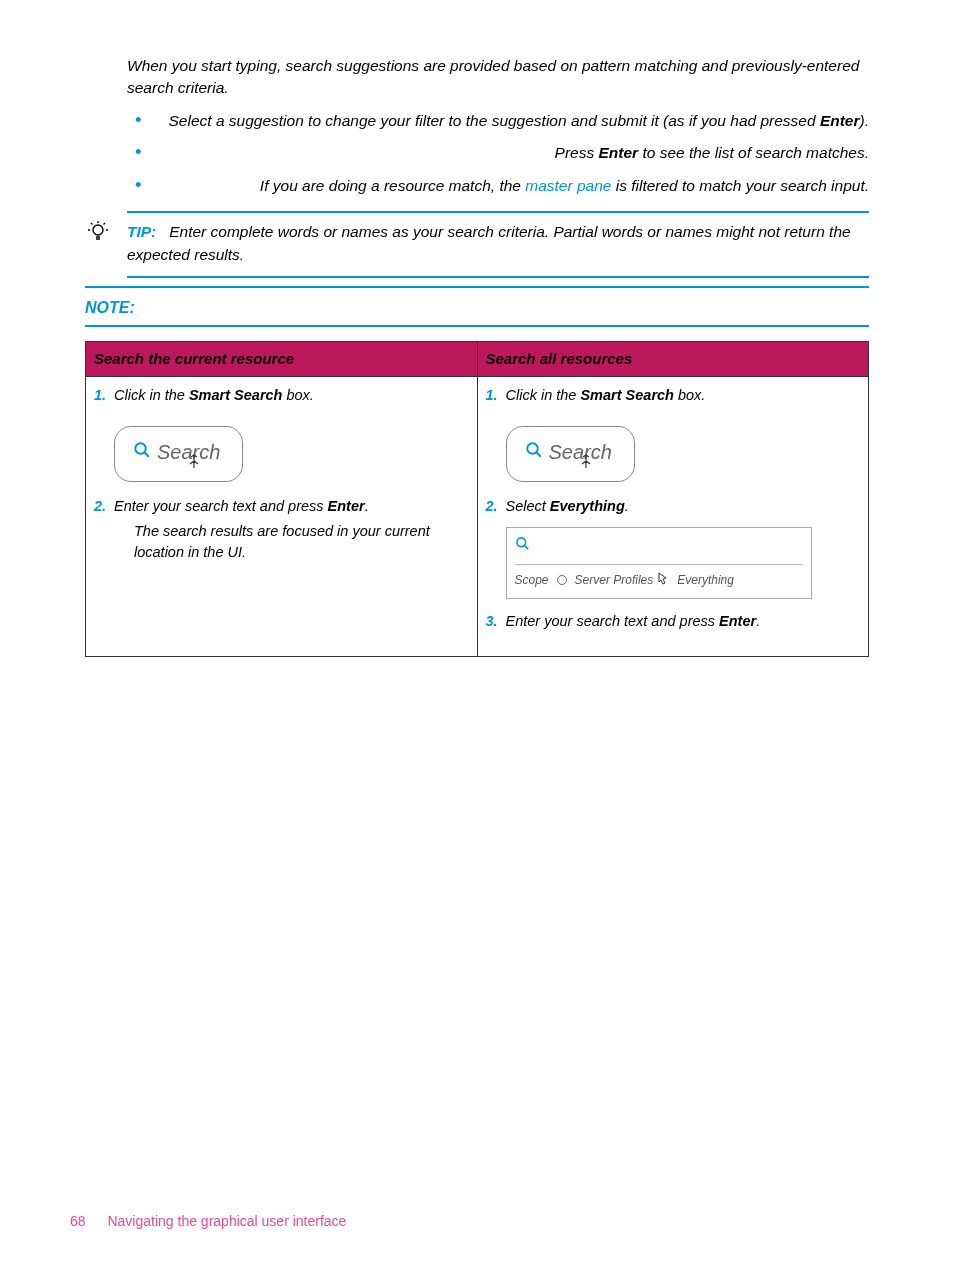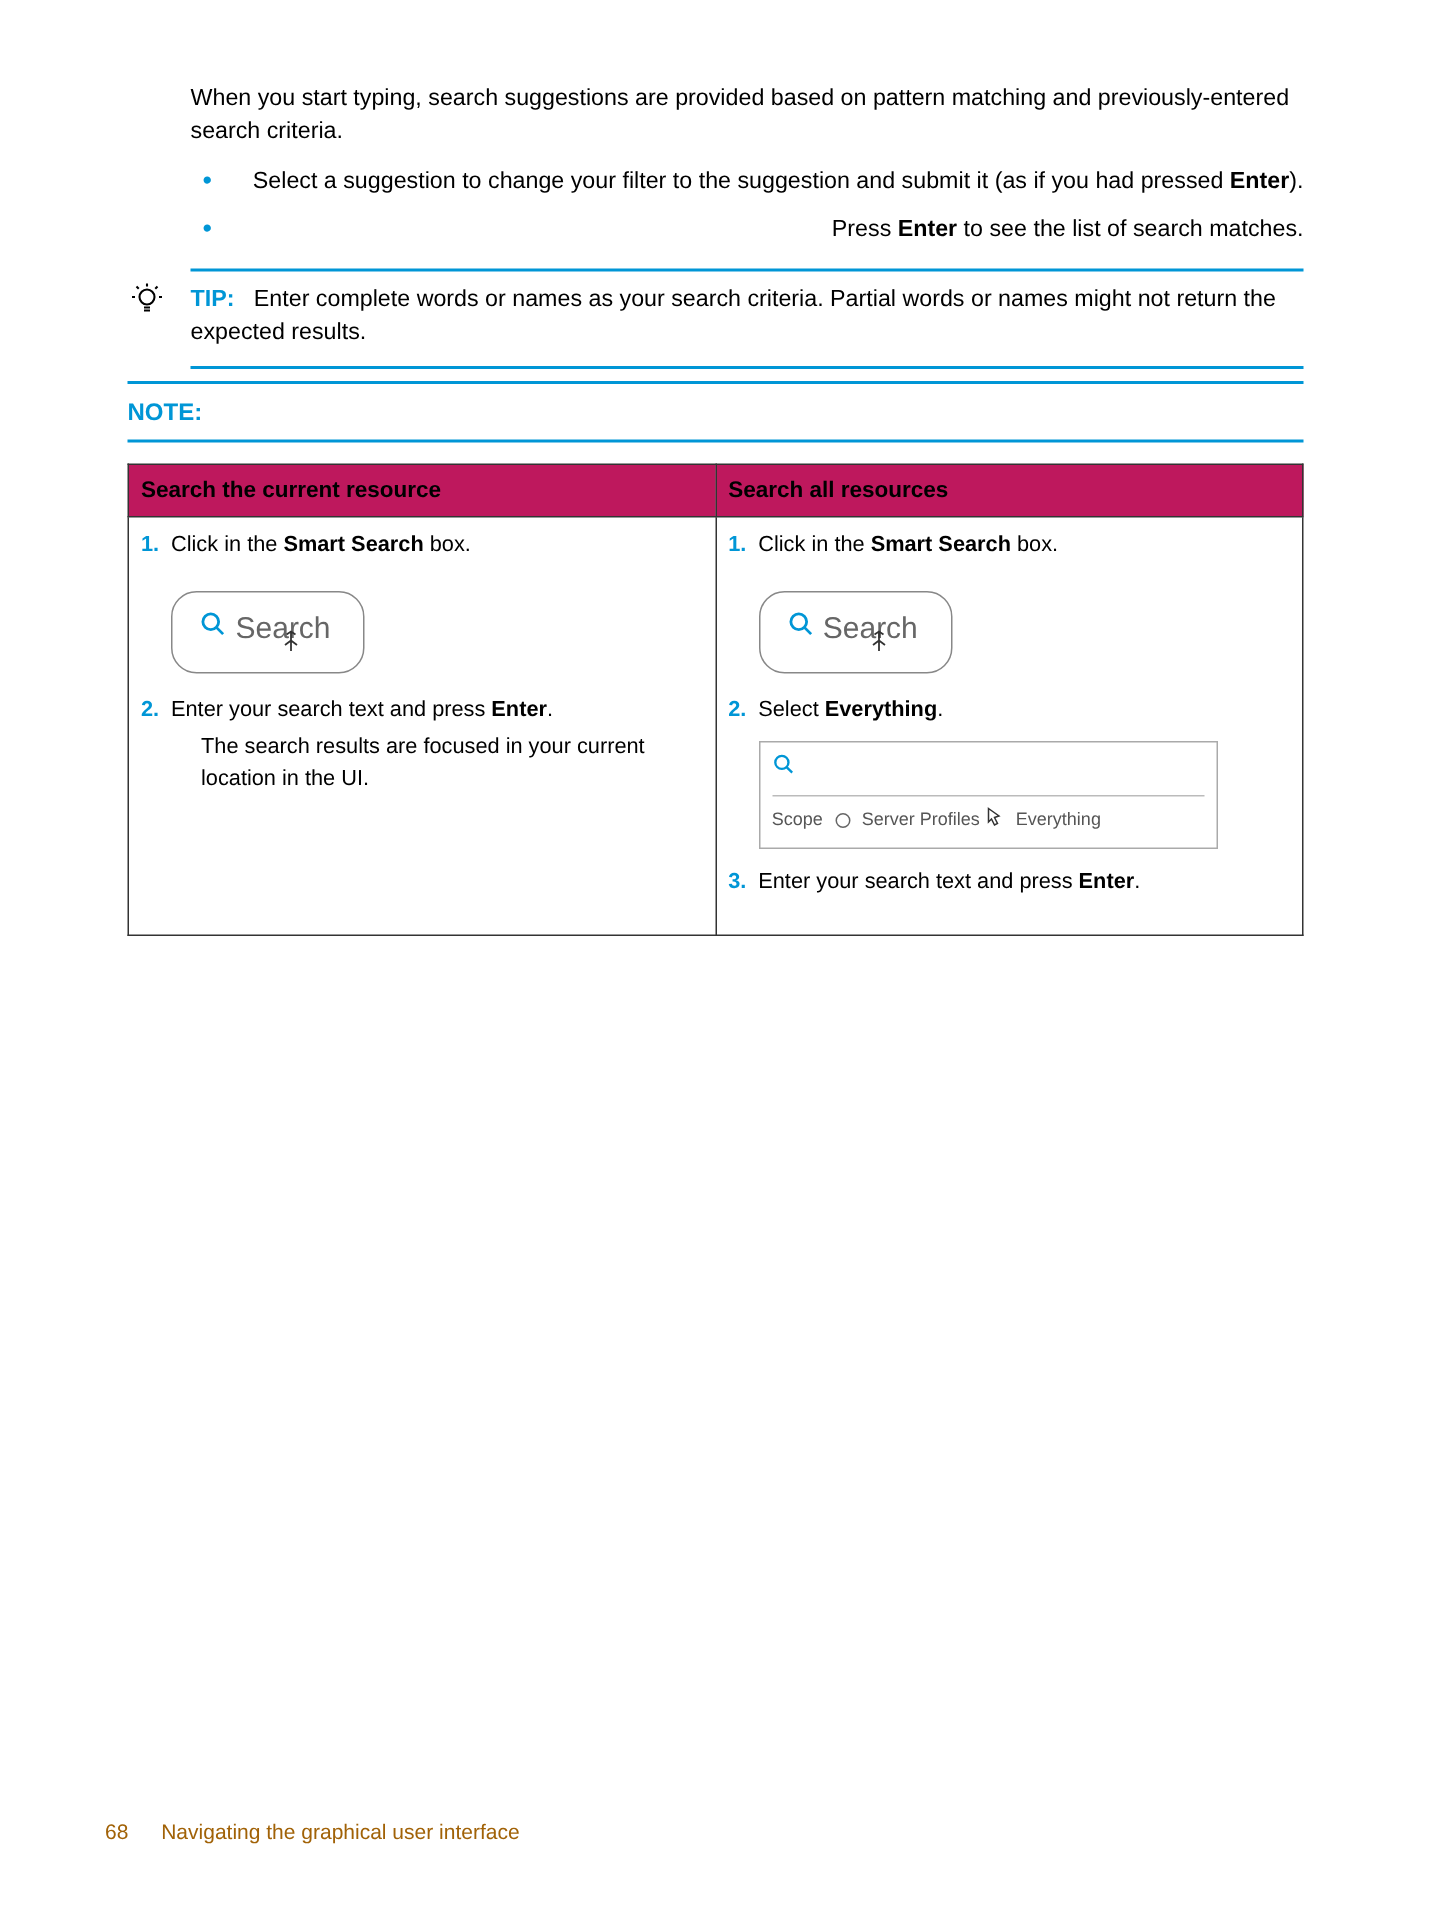--- a/index.html
+++ b/index.html
@@ -10,20 +10,21 @@
     color: #000;
     margin: 0;
     padding: 0;
     width: 954px;
     height: 1271px;
     position: relative;
     background: #fff;
   }
   .page {
     padding: 55px 85px 12px 85px;
+    font-style: italic;
   }
   .content-indent {
     margin-left: 42px;
   }
   p { margin: 0 0 10px 0; }
   ul.bullets {
     list-style: none;
     padding: 0;
     margin: 8px 0 14px 0;
   }
@@ -160,39 +161,42 @@
   .scope-row .sel-cursor {
     display: inline-block;
     margin-left: -4px;
   }
 
   .footer {
     position: absolute;
     bottom: 40px;
     left: 70px;
     font-size: 14px;
-    color: #a16207;
+    color: #ec4899;
   }
   .footer .pnum { margin-right: 18px; }
 
   svg { display: inline-block; }
 </style>
 </head>
 <body>
 
 <div class="page">
   <div class="content-indent">
     <p>When you start typing, search suggestions are provided based on pattern matching and previously-entered search criteria.</p>
 
     <ul class="bullets">
       <li>
         <span>Select a suggestion to change your filter to the suggestion and submit it (as if you had pressed </span><b>Enter</b><span>).</span>
       </li>
       <li>
         <span>Press </span><b>Enter</b><span> to see the list of search matches.</span>
+      </li>
+      <li>
+        <span>If you are doing a resource match, the </span><span class="link">master pane</span><span> is filtered to match your search input.</span>
       </li>
     </ul>
 
     <hr class="hr-blue">
     <div class="tip-block">
       <span class="tip-icon">
         <svg width="24" height="24" viewBox="0 0 24 24" fill="none" stroke="#000" stroke-width="1.4">
           <circle cx="12" cy="11" r="5"></circle>
           <path d="M10 18h4 M10 20h4"></path>
           <path d="M12 2v2 M4 11H2 M22 11h-2 M5 4l1.5 1.5 M19 4l-1.5 1.5"></path>

